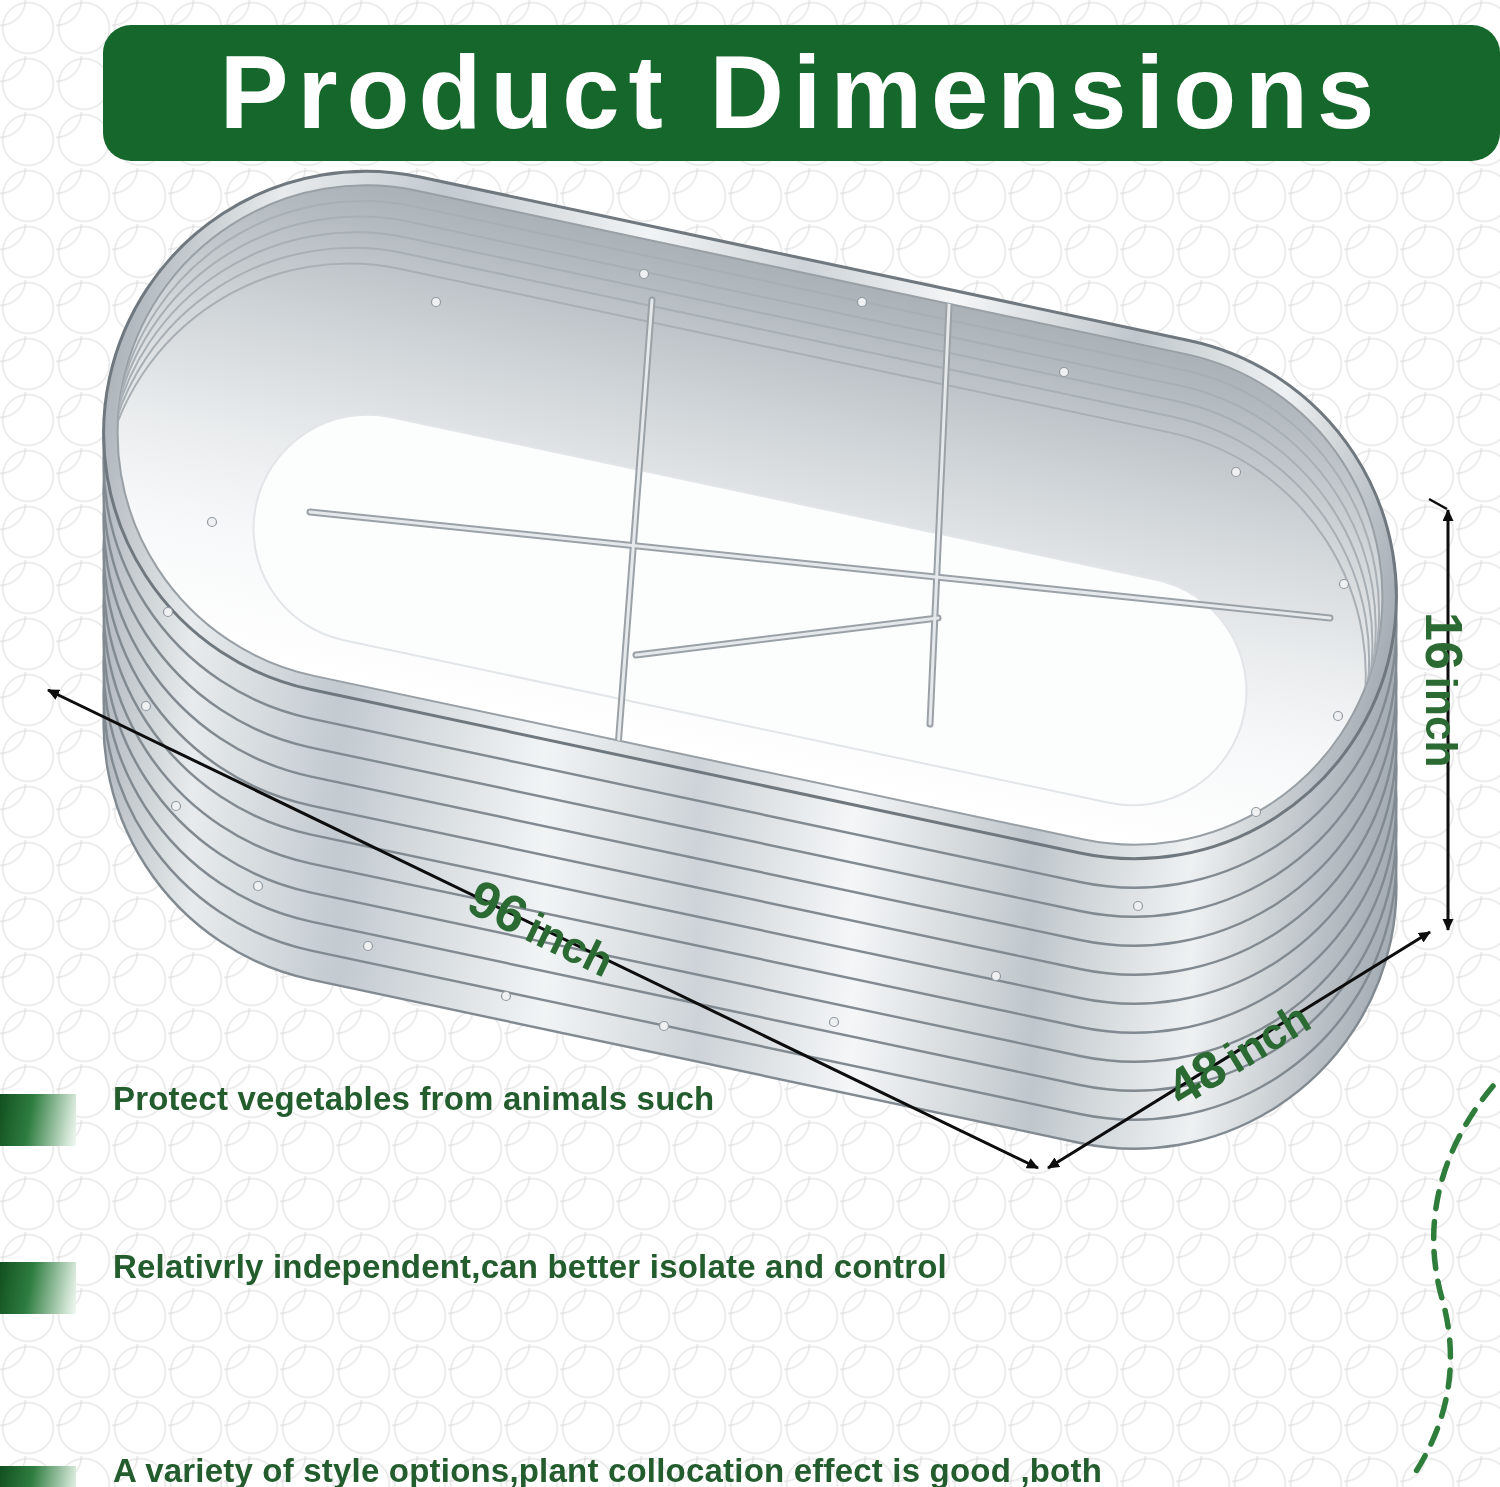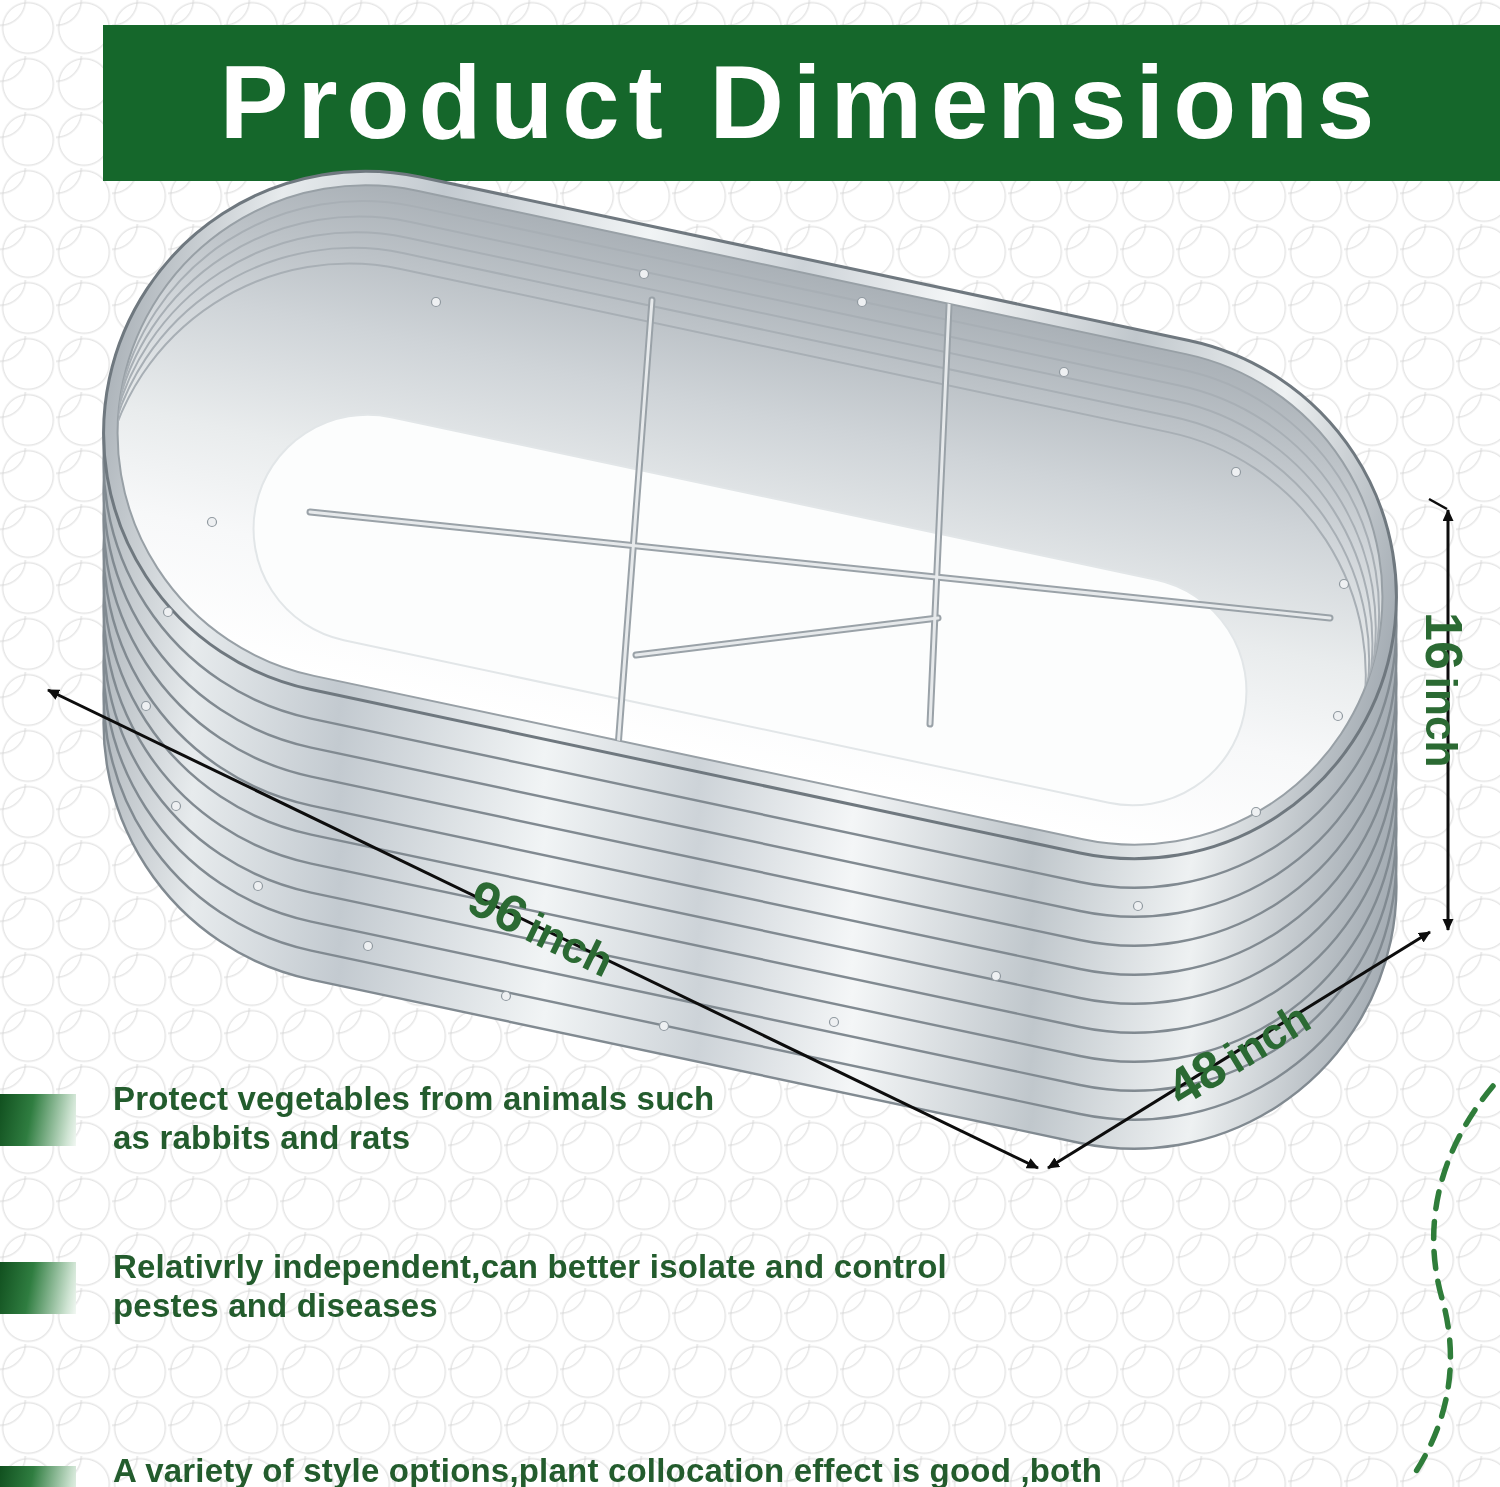--- a/index.html
+++ b/index.html
@@ -6,22 +6,22 @@
   .page{
     position:relative;width:1500px;height:1487px;overflow:hidden;
     font-family:"Liberation Sans",sans-serif;
     background-color:#ffffff;
     background-image:
       radial-gradient(circle at 28px 28px, rgba(0,0,0,0) 24px, rgba(205,205,205,.5) 25px, rgba(0,0,0,0) 27px),
       radial-gradient(circle at 0 0, rgba(0,0,0,0) 24px, rgba(205,205,205,.5) 25px, rgba(0,0,0,0) 27px);
     background-size:56px 56px;
   }
   .banner{
-    position:absolute;left:103px;top:25px;right:0;height:156px;
-    background:#15672b;display:flex;align-items:center;justify-content:center;
+    position:absolute;left:103px;top:25px;right:0;height:136px;
+    background:#15672b;display:flex;align-items:center;justify-content:center;border-radius:28px;
   }
   .banner h1{
     margin:0;color:#ffffff;font-size:103px;font-weight:700;letter-spacing:9px;
     white-space:nowrap;
   }
   .scene{position:absolute;left:0;top:0;width:1500px;height:1487px;}
   svg.illustration{position:absolute;left:0;top:0;}
   .dim{position:absolute;color:#2b6a33;font-weight:700;white-space:nowrap;}
   .dim .val{font-size:52px;}
   .dim .unit{font-size:44px;margin-left:7px;}
@@ -163,25 +163,25 @@
       <span class="val">48</span><span class="unit">inch</span>
     </div>
     <div class="dim dim-16">
       <span class="val">16</span><span class="unit">inch</span>
     </div>
   </div>
 
   <ul class="features">
     <li class="feature f1">
       <span class="bullet"></span>
-      <p><span>Protect vegetables from animals such</span><br><span>as rabbits and rats</span></p>
+      <p><span>Protect vegetables from animals such</span><br></p>
     </li>
     <li class="feature f2">
       <span class="bullet"></span>
-      <p><span>Relativrly independent,can better isolate and control</span><br><span>pestes and diseases</span></p>
+      <p><span>Relativrly independent,can better isolate and control</span><br></p>
     </li>
     <li class="feature f3">
       <span class="bullet"></span>
       <p><span>A variety of style options,plant collocation effect  is good ,both</span><br></p>
     </li>
   </ul>
 
 </div>
 
 </body></html>

